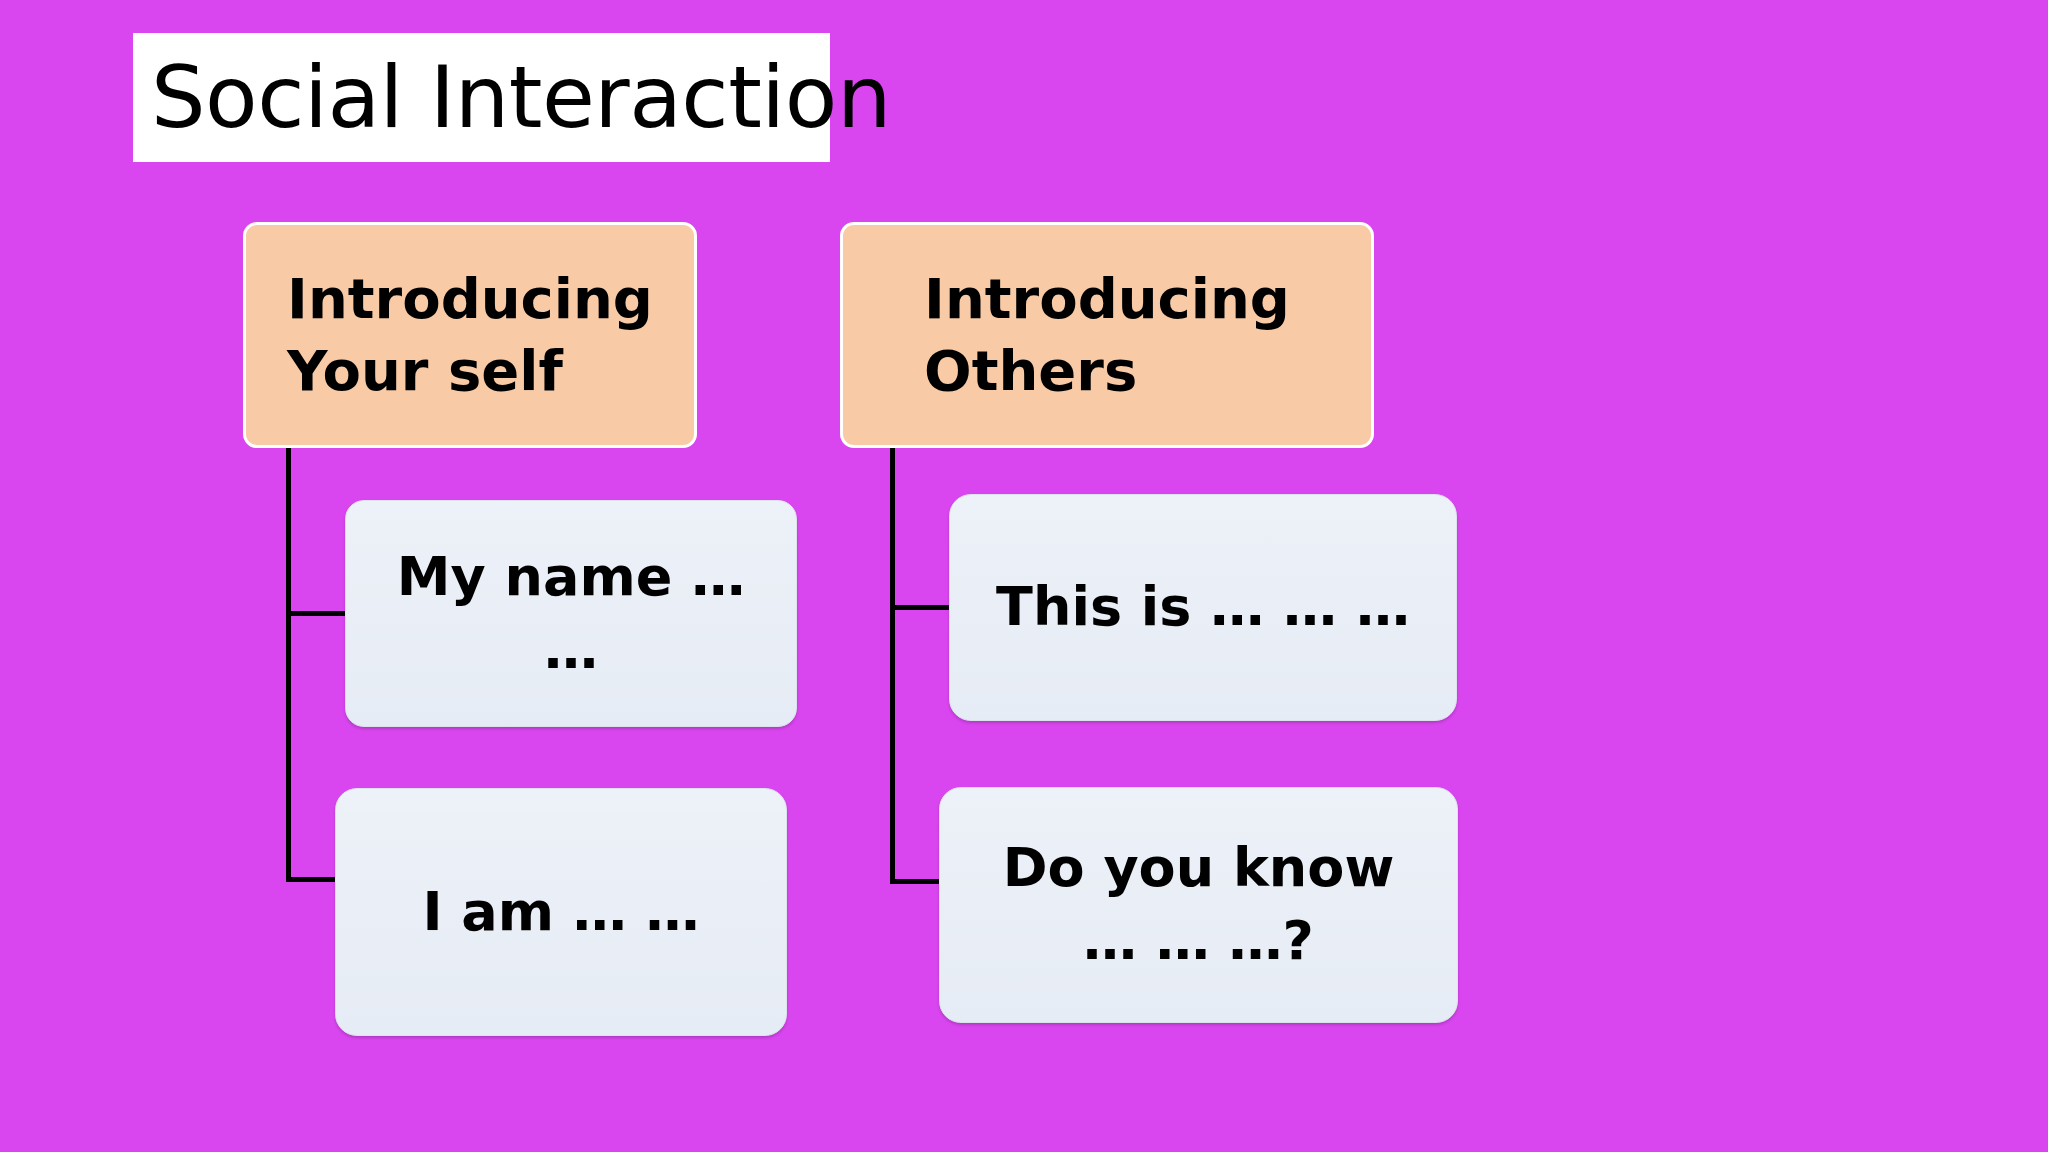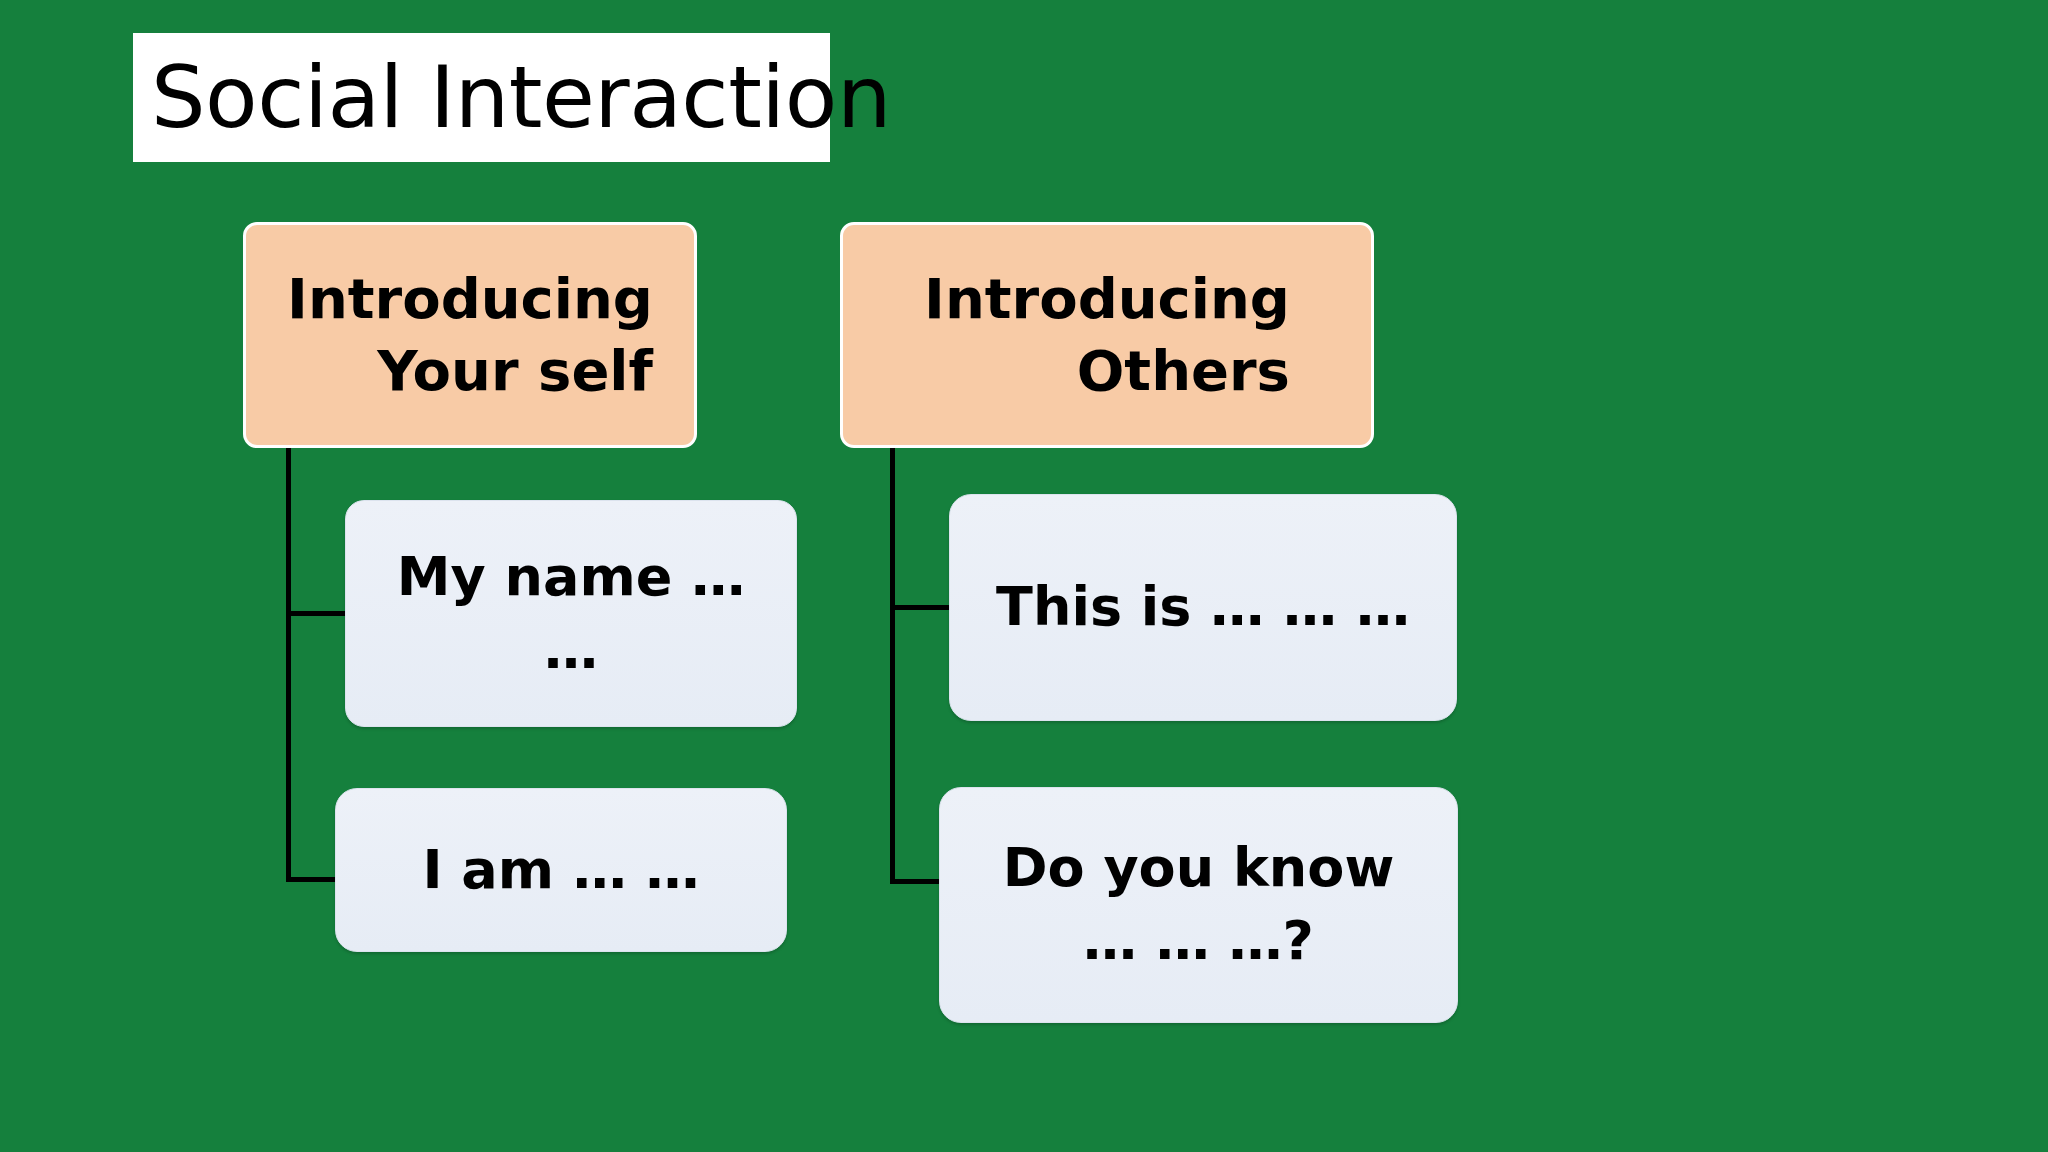--- a/index.html
+++ b/index.html
@@ -4,21 +4,21 @@
 <style>
   html, body {
     margin: 0;
     padding: 0;
     background: #0670C3;
   }
   #slide {
     position: relative;
     width: 2048px;
     height: 1152px;
-    background: #15803d;
+    background: #d946ef;
     overflow: hidden;
     font-family: "Liberation Sans", sans-serif;
   }
 
   
   .title-box {
     position: absolute;
     left: 133px;
     top: 33px;
     width: 697px;
@@ -43,21 +43,21 @@
   
   .branch-box {
     position: absolute;
     background: #F8CBA6;
     border: 3px solid #FFFFFF;
     border-radius: 14px;
     box-sizing: border-box;
     display: flex;
     align-items: center;
     justify-content: center;
-    text-align: right;
+    text-align: left;
   }
   .branch-text {
     font-family: "DejaVu Sans", sans-serif;
     font-size: 56px;
     font-weight: bold;
     color: #000000;
     line-height: 1.28;
     padding: 0 10px;
     white-space: pre-line;
   }
@@ -110,21 +110,21 @@
 
   <div class="connector v" style="left:286px; top:448px; height:434px;"></div>
   <div class="connector h" style="left:286px; top:611px; width:66px;"></div>
   <div class="connector h" style="left:286px; top:877px; width:58px;"></div>
 
   <div class="leaf-box" style="left:345px; top:500px; width:452px; height:227px;border-radius:19px;">
     <span class="leaf-text">My name …
 …</span>
   </div>
 
-  <div class="leaf-box" style="left:335px; top:788px; width:452px; height:164px;">
+  <div class="leaf-box" style="left:335px; top:788px; width:452px; height:248px;">
     <span class="leaf-text">I am … …</span>
   </div>
 
   <div class="branch-box" style="left:840px; top:222px; width:534px; height:226px;">
     <span class="branch-text">Introducing
 Others</span>
   </div>
 
   <div class="connector v" style="left:890px; top:448px; height:436px;"></div>
   <div class="connector h" style="left:890px; top:605px; width:62px;"></div>

